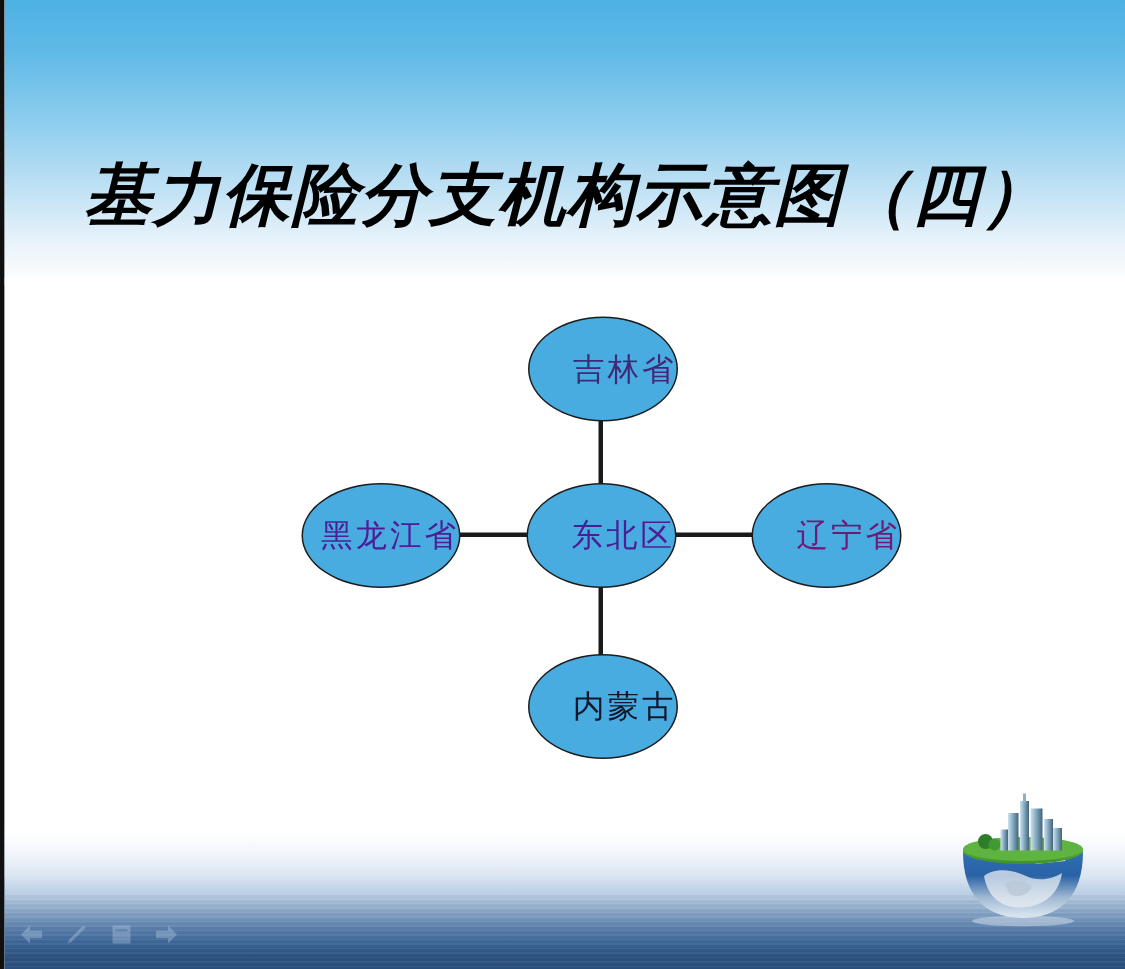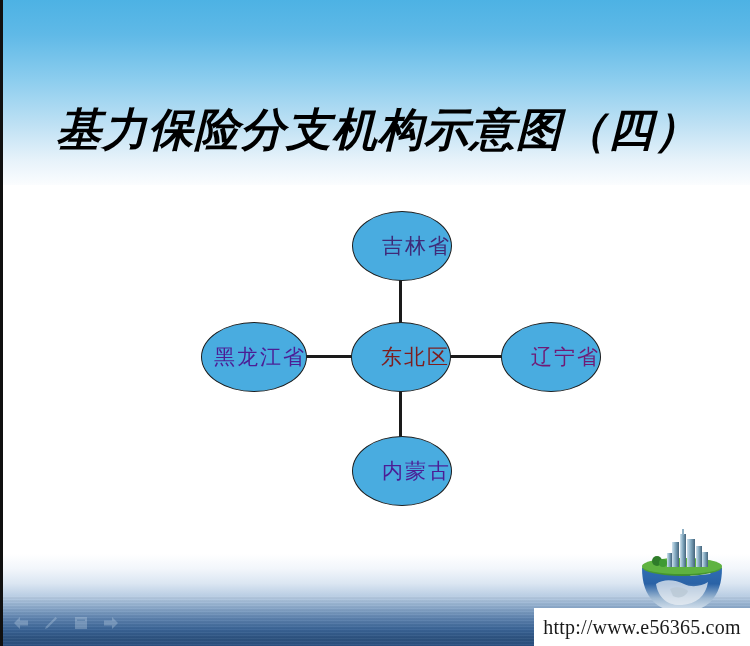--- a/index.html
+++ b/index.html
@@ -198,29 +198,29 @@
 
     <div class="node node-top">
       <span class="node-label" style="color:#3f2a78">吉林省</span>
     </div>
 
     <div class="node node-left">
       <span class="node-label" style="color:#4c1d95">黑龙江省</span>
     </div>
 
     <div class="node node-center">
-      <span class="node-label" style="color:#7f1d1d">东北区</span>
+      <span class="node-label" style="color:#4c1d95">东北区</span>
     </div>
 
     <div class="node node-right">
       <span class="node-label" style="color:#701a75">辽宁省</span>
     </div>
 
     <div class="node node-bottom">
-      <span class="node-label" style="color:#4c1d95">内蒙古</span>
+      <span class="node-label" style="color:#0f172a">内蒙古</span>
     </div>
   </div>
 
   <svg class="globe-logo" viewBox="0 0 104 92">
     <defs>
       <linearGradient id="gWater" x1="0" y1="0" x2="0" y2="1">
         <stop offset="0%" stop-color="#2f6fb5"></stop>
         <stop offset="38%" stop-color="#2a62a6"></stop>
         <stop offset="70%" stop-color="#9fb9d2"></stop>
         <stop offset="100%" stop-color="#dfe9f2"></stop>
@@ -269,17 +269,14 @@
     </svg>
     <svg class="nav-icon" viewBox="0 0 20 18">
       <rect x="4" y="3" width="12" height="12" fill="currentColor"></rect>
       <rect x="6" y="5.5" width="8" height="1.4" fill="#6c8fb0"></rect>
     </svg>
     <svg class="nav-icon" viewBox="0 0 20 18">
       <path d="M11 3 L17 9 L11 15 L11 11.5 L3 11.5 L3 6.5 L11 6.5 Z" fill="currentColor"></path>
     </svg>
   </div>
 
-  <div class="url-box">
-    <span class="url-text">http://www.e56365.com</span>
-  </div>
 
 </div>
 
 </body></html>

